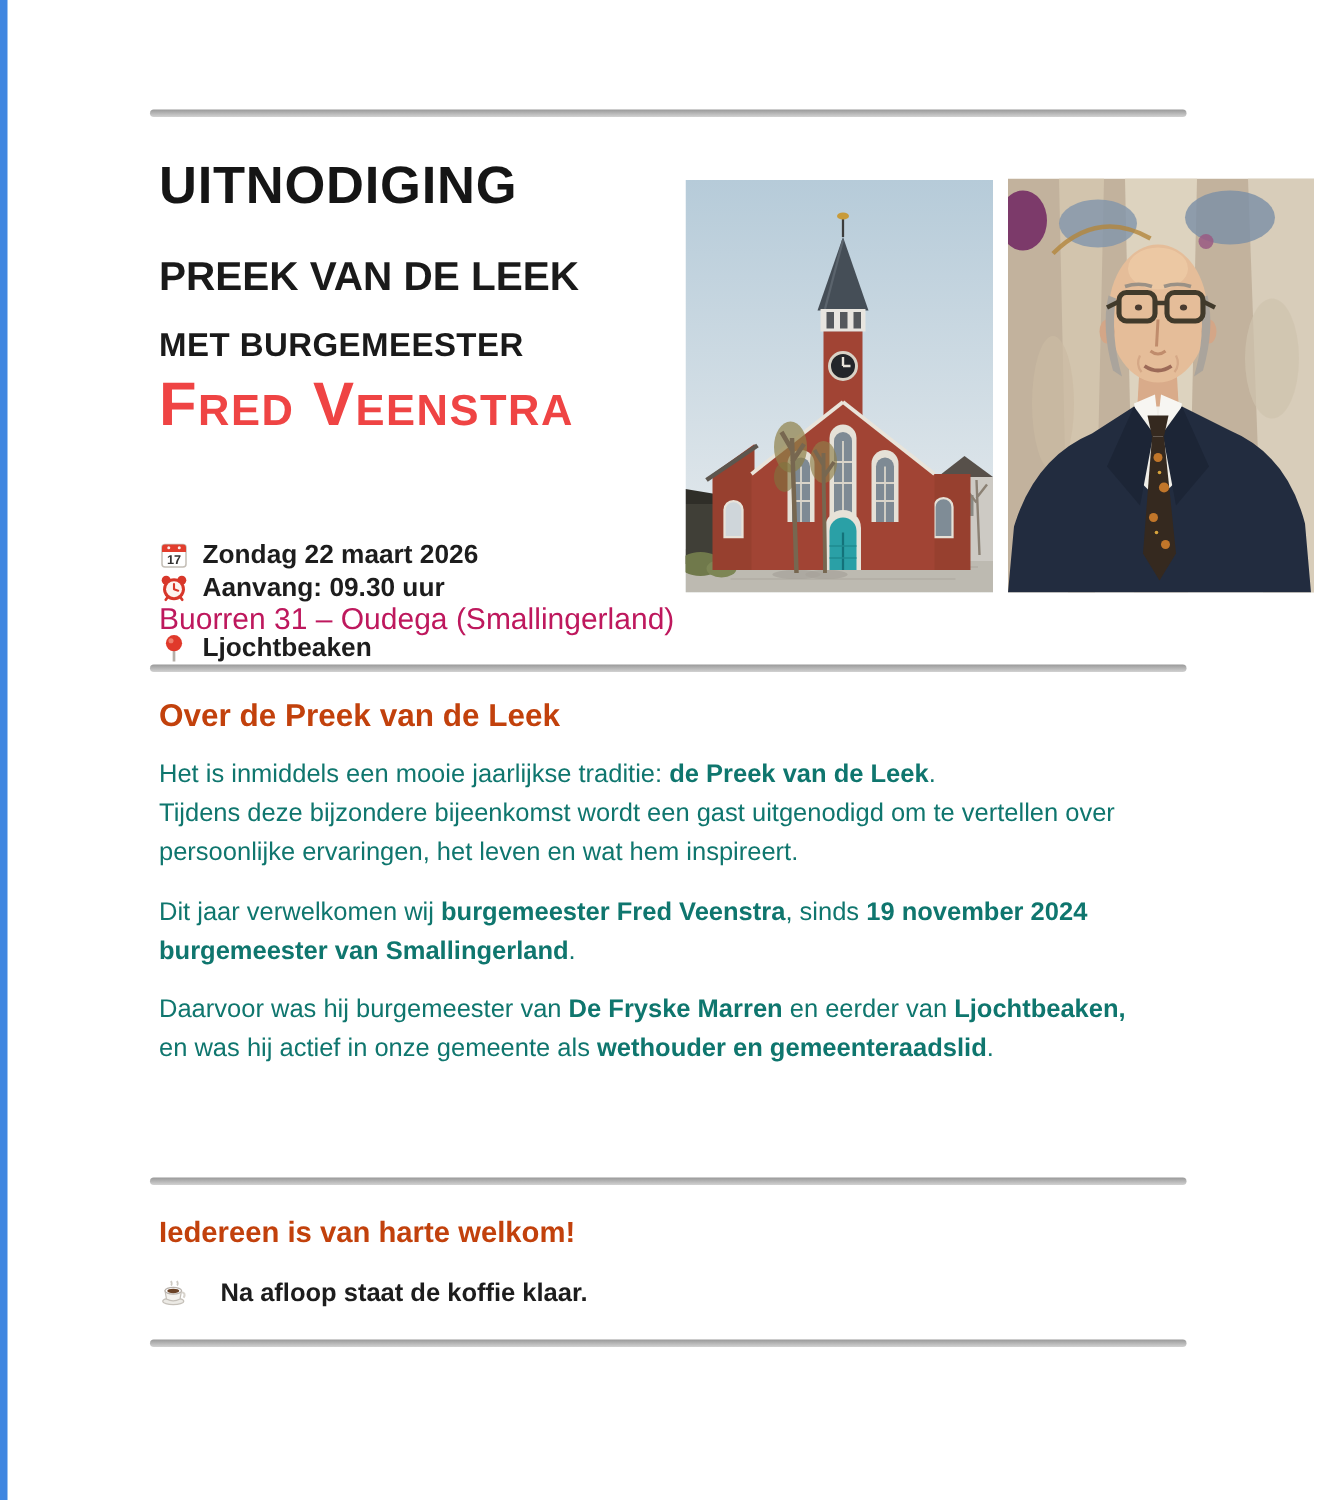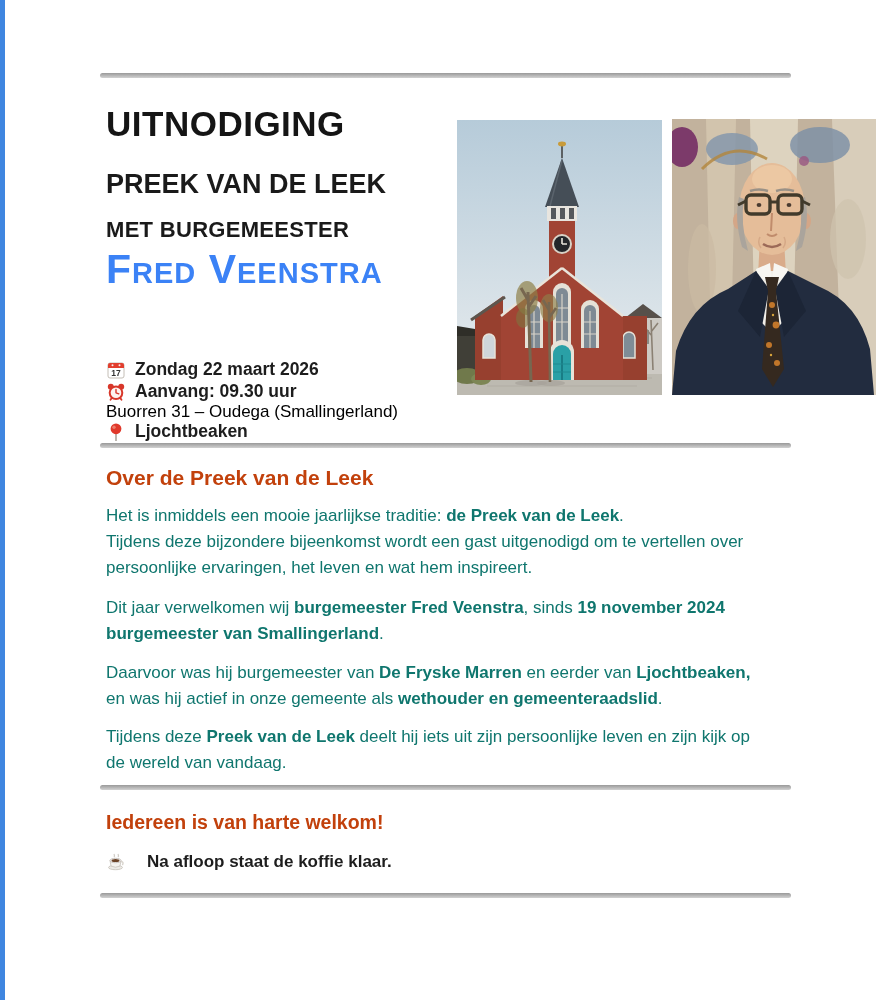--- a/index.html
+++ b/index.html
@@ -8,24 +8,24 @@
   .page { position:relative; width:883px; height:1000px; background:#fff; }
   .stripe { position:absolute; left:0; top:0; width:5px; height:1000px; background:#3f86e0; }
   .divider { position:absolute; left:100px; width:691px; height:5px; border-radius:3px;
     background:linear-gradient(#999999,#d2d2d2); }
   .h-title { position:absolute; left:106px; top:104px; font-size:35px; font-weight:700;
     letter-spacing:.5px; color:#151515; }
   .h-event { position:absolute; left:106px; top:169px; font-size:27px; font-weight:700; color:#1a1a1a; }
   .h-with  { position:absolute; left:106px; top:217px; font-size:22px; font-weight:700;
     letter-spacing:.3px; color:#1a1a1a; }
   .h-name  { position:absolute; left:106px; top:246px; font-size:41px; font-weight:600;
-    font-variant:small-caps; letter-spacing:1px; color:#3b82f6; }
+    font-variant:small-caps; letter-spacing:1px; color:#ef4444; }
   .inforow { position:absolute; left:106px; display:flex; align-items:center; gap:9px;margin-top:44px; }
   .inforow .txt { font-size:17.5px; font-weight:700; color:#1d1d1d; }
-  .address { position:absolute; left:106px; top:402px; font-size:17px; color:#000000; }
+  .address { position:absolute; left:106px; top:402px; font-size:20px; color:#be185d; }
   .photo { position:absolute; display:block; }
   .sec-head { position:absolute; left:106px; font-weight:700; color:#c2410c; }
   .para { position:absolute; left:106px; width:730px; font-size:17px; line-height:26px; color:#0f766e; }
   .para .bold, .bold { font-weight:700; }
   .coffee { position:absolute; left:106px; top:852px; display:flex; align-items:center; gap:21px; }
   .coffee .txt { font-size:17px; font-weight:700; color:#1d1d1d; }
   svg { display:block; }
 </style>
 </head>
 <body>
@@ -209,21 +209,20 @@
     </svg>
   </div>
 
   <div class="divider" style="top:443px"></div>
 
   <div class="sec-head" style="top:466px; font-size:21px">Over de Preek van de Leek</div>
 
   <div class="para" style="top:503px"><span>Het is inmiddels een mooie jaarlijkse traditie: </span><span class="bold">de Preek van de Leek</span><span>.</span><br><span>Tijdens deze bijzondere bijeenkomst wordt een gast uitgenodigd om te vertellen over</span><br><span>persoonlijke ervaringen, het leven en wat hem inspireert.</span></div>
   <div class="para" style="top:595px"><span>Dit jaar verwelkomen wij </span><span class="bold">burgemeester Fred Veenstra</span><span>, sinds </span><span class="bold">19 november 2024</span><br><span class="bold">burgemeester van Smallingerland</span><span>.</span></div>
   <div class="para" style="top:660px"><span>Daarvoor was hij burgemeester van </span><span class="bold">De Fryske Marren</span><span> en eerder van </span><span class="bold">Ljochtbeaken,</span><br><span>en was hij actief in onze gemeente als </span><span class="bold">wethouder en gemeenteraadslid</span><span>.</span></div>
-  <div class="para" style="top:724px"><span>Tijdens deze </span><span class="bold">Preek van de Leek</span><span> deelt hij iets uit zijn persoonlijke leven en zijn kijk op</span><br><span>de wereld van vandaag.</span></div>
 
   <div class="divider" style="top:785px"></div>
 
   <div class="sec-head" style="top:811px; font-size:19.5px">Iedereen is van harte welkom!</div>
 
   <div class="coffee">
     <span>
       <svg width="20" height="20" viewBox="0 0 20 20">
         <path d="M8,2 q1,2 0,3 M12,2 q1,2 0,3" stroke="#c9c4bd" stroke-width="1.2" fill="none" opacity="0.9"></path>
         <ellipse cx="9.5" cy="15.5" rx="7" ry="2.2" fill="#eceae5" stroke="#c5c0b9" stroke-width="0.8"></ellipse>

